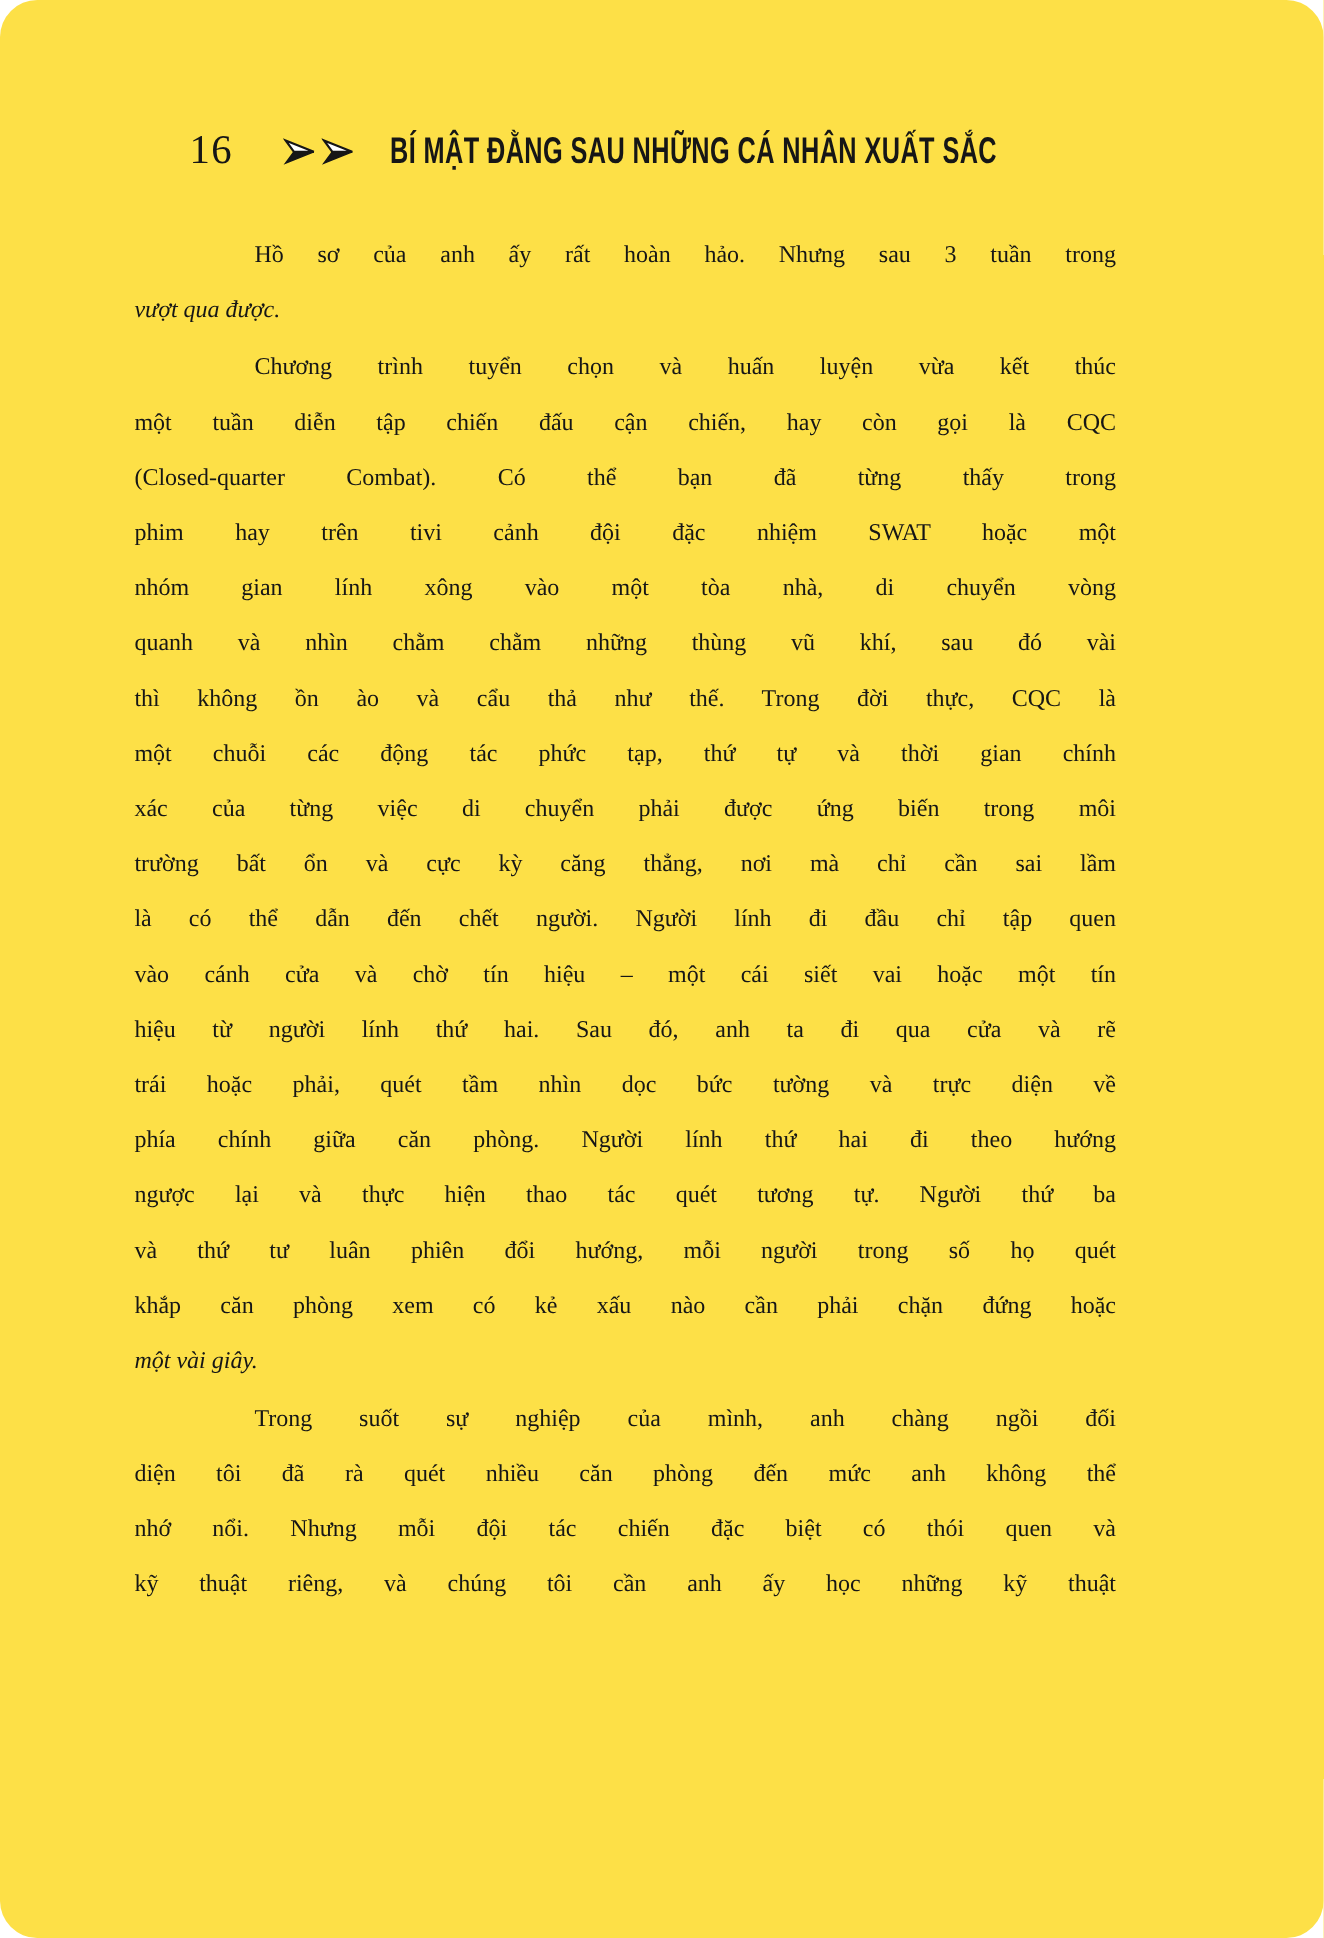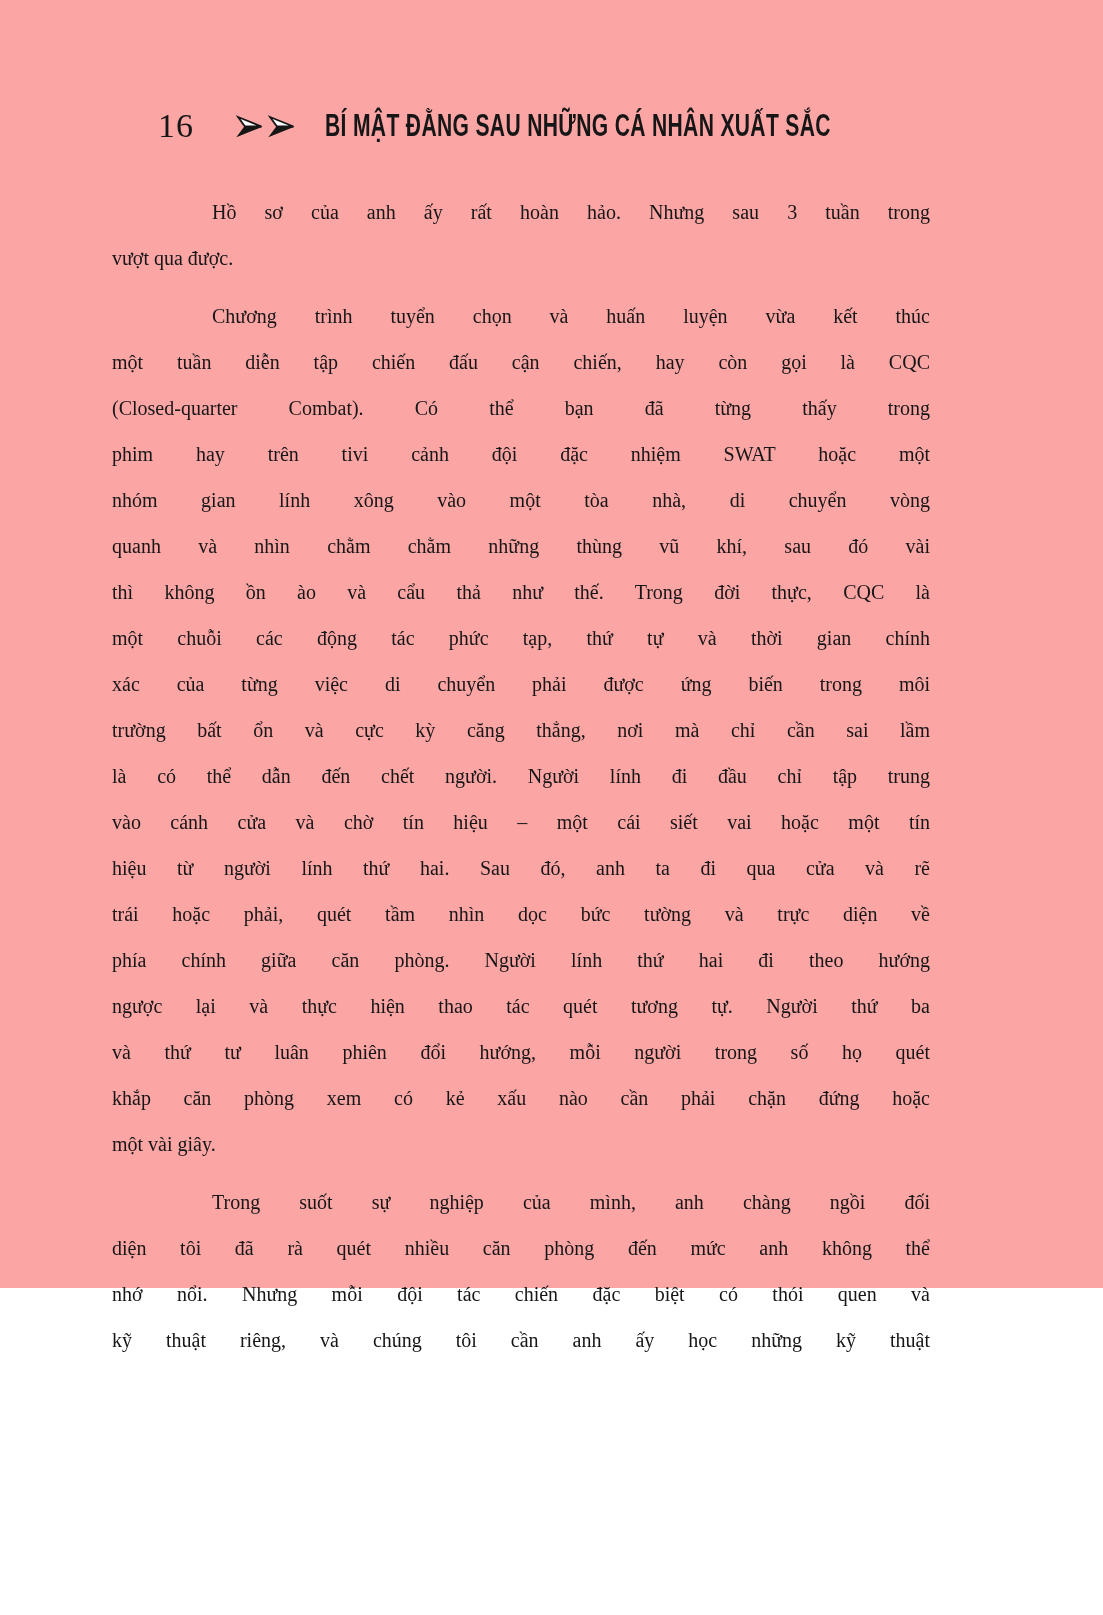--- a/index.html
+++ b/index.html
@@ -10,22 +10,23 @@
     width: 1103px;
     height: 1615px;
     background: #ffffff;
     font-family: "Liberation Serif", "DejaVu Serif", serif;
     color: #161616;
     overflow: hidden;
   }
   .page {
     position: relative;
     width: 1103px;
-    height: 1288px;
-    background: #fca5a5;
+    height: 1615px;
+    background: #fde047;
+    border-radius: 31px;
   }
   .page-header {
     position: absolute;
     left: 158px;
     top: 104px;
     height: 44px;
     display: flex;
     align-items: center;
   }
   .folio {
@@ -53,33 +54,34 @@
     transform-origin: left center;
     letter-spacing: 0.5px;
   }
   .page-body {
     position: absolute;
     left: 112px;
     top: 189px;
     width: 818px;
   }
   .para + .para {
-    margin-top: 12px;
+    margin-top: 2px;
   }
   .line {
     font-size: 20px;
     line-height: 46px;
     text-align: justify;
     text-align-last: justify;
   }
   .line.first {
     text-indent: 100px;
   }
   .line.no-stretch {
     text-align-last: left;
+    font-style: italic;
   }
 </style>
 </head>
 <body>
 
 <div class="page">
 
   <header class="page-header">
     <span class="folio">16</span>
 
@@ -107,21 +109,21 @@
         <div class="line first">Chương trình tuyển chọn và huấn luyện vừa kết thúc</div>
         <div class="line">một tuần diễn tập chiến đấu cận chiến, hay còn gọi là CQC</div>
         <div class="line">(Closed-quarter Combat). Có thể bạn đã từng thấy trong</div>
         <div class="line">phim hay trên tivi cảnh đội đặc nhiệm SWAT hoặc một</div>
         <div class="line">nhóm gian lính xông vào một tòa nhà, di chuyển vòng</div>
         <div class="line">quanh và nhìn chằm chằm những thùng vũ khí, sau đó vài</div>
         <div class="line">thì không ồn ào và cẩu thả như thế. Trong đời thực, CQC là</div>
         <div class="line">một chuỗi các động tác phức tạp, thứ tự và thời gian chính</div>
         <div class="line">xác của từng việc di chuyển phải được ứng biến trong môi</div>
         <div class="line">trường bất ổn và cực kỳ căng thẳng, nơi mà chỉ cần sai lầm</div>
-        <div class="line">là có thể dẫn đến chết người. Người lính đi đầu chỉ tập trung</div>
+        <div class="line">là có thể dẫn đến chết người. Người lính đi đầu chỉ tập quen</div>
         <div class="line">vào cánh cửa và chờ tín hiệu – một cái siết vai hoặc một tín</div>
         <div class="line">hiệu từ người lính thứ hai. Sau đó, anh ta đi qua cửa và rẽ</div>
         <div class="line">trái hoặc phải, quét tầm nhìn dọc bức tường và trực diện về</div>
         <div class="line">phía chính giữa căn phòng. Người lính thứ hai đi theo hướng</div>
         <div class="line">ngược lại và thực hiện thao tác quét tương tự. Người thứ ba</div>
         <div class="line">và thứ tư luân phiên đổi hướng, mỗi người trong số họ quét</div>
         <div class="line">khắp căn phòng xem có kẻ xấu nào cần phải chặn đứng hoặc</div>
         <div class="line no-stretch">một vài giây.</div>
       </div>
       <div class="para">

